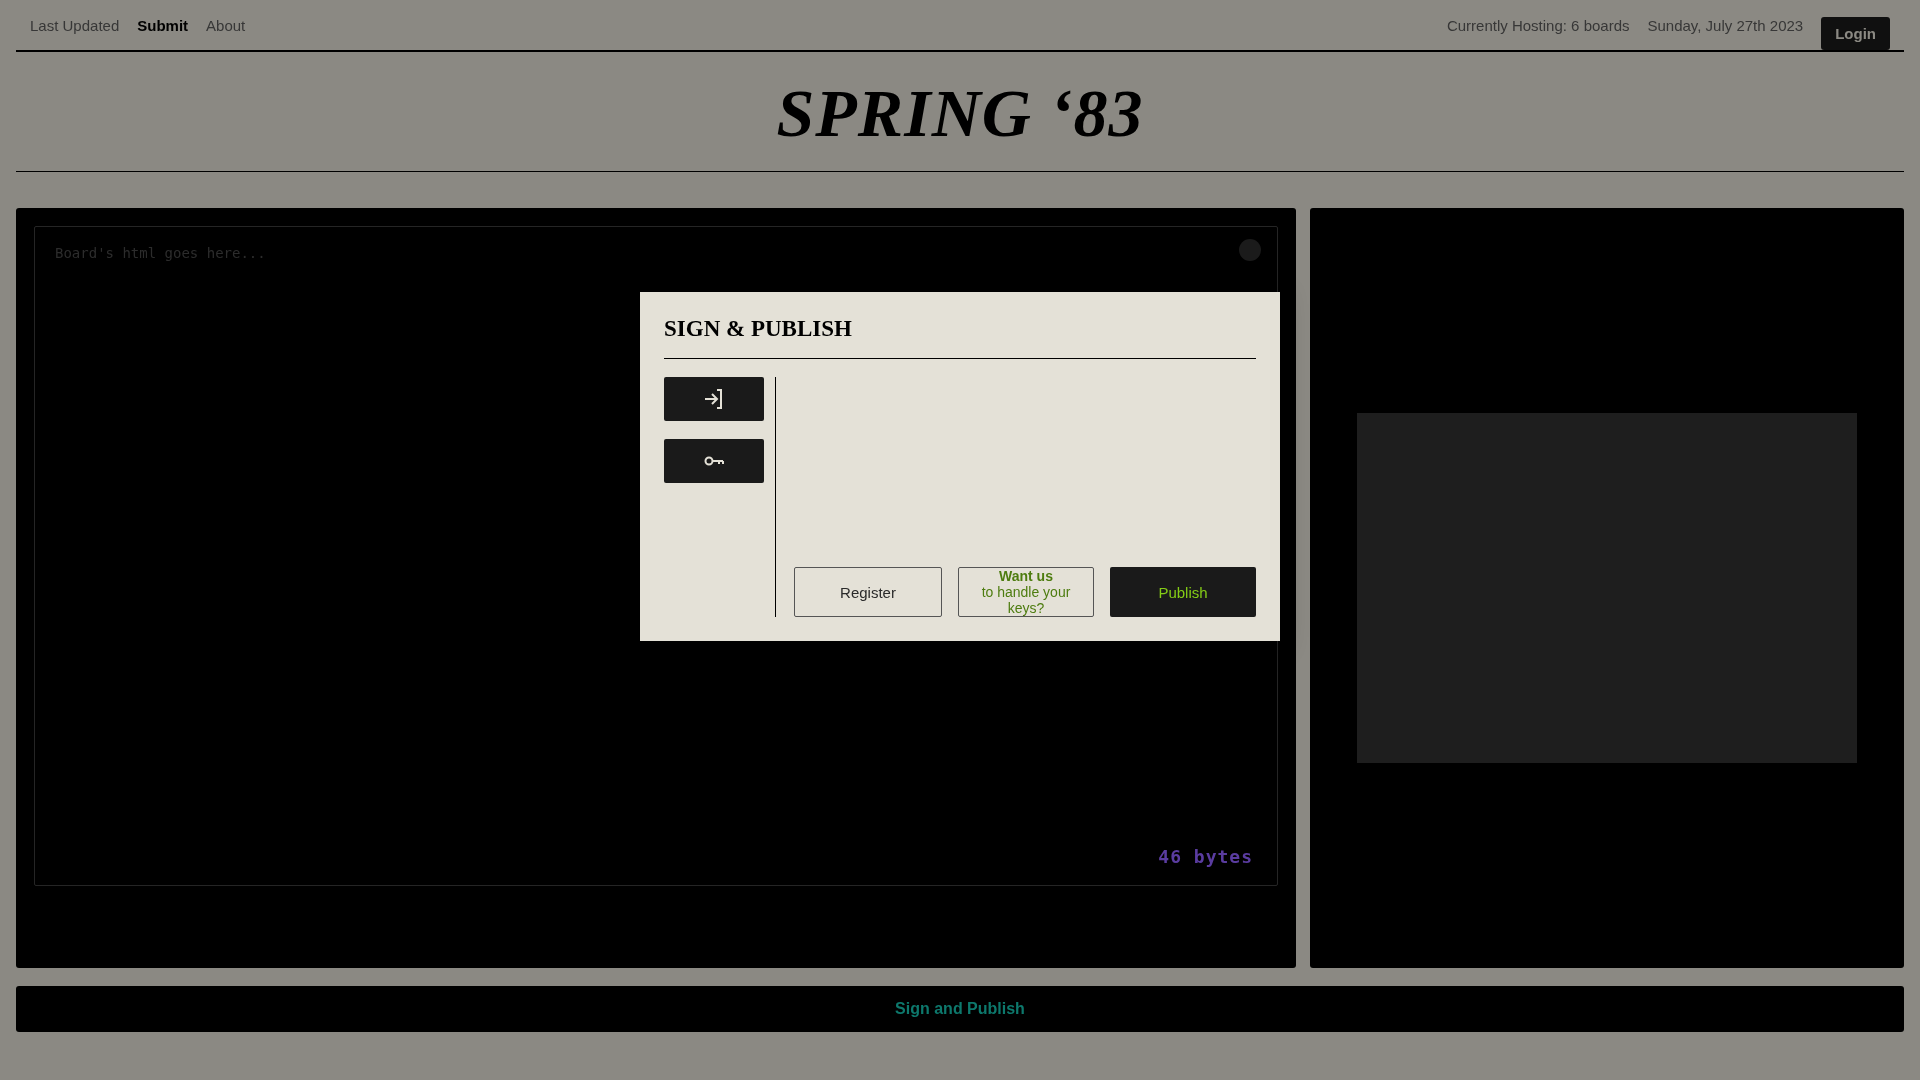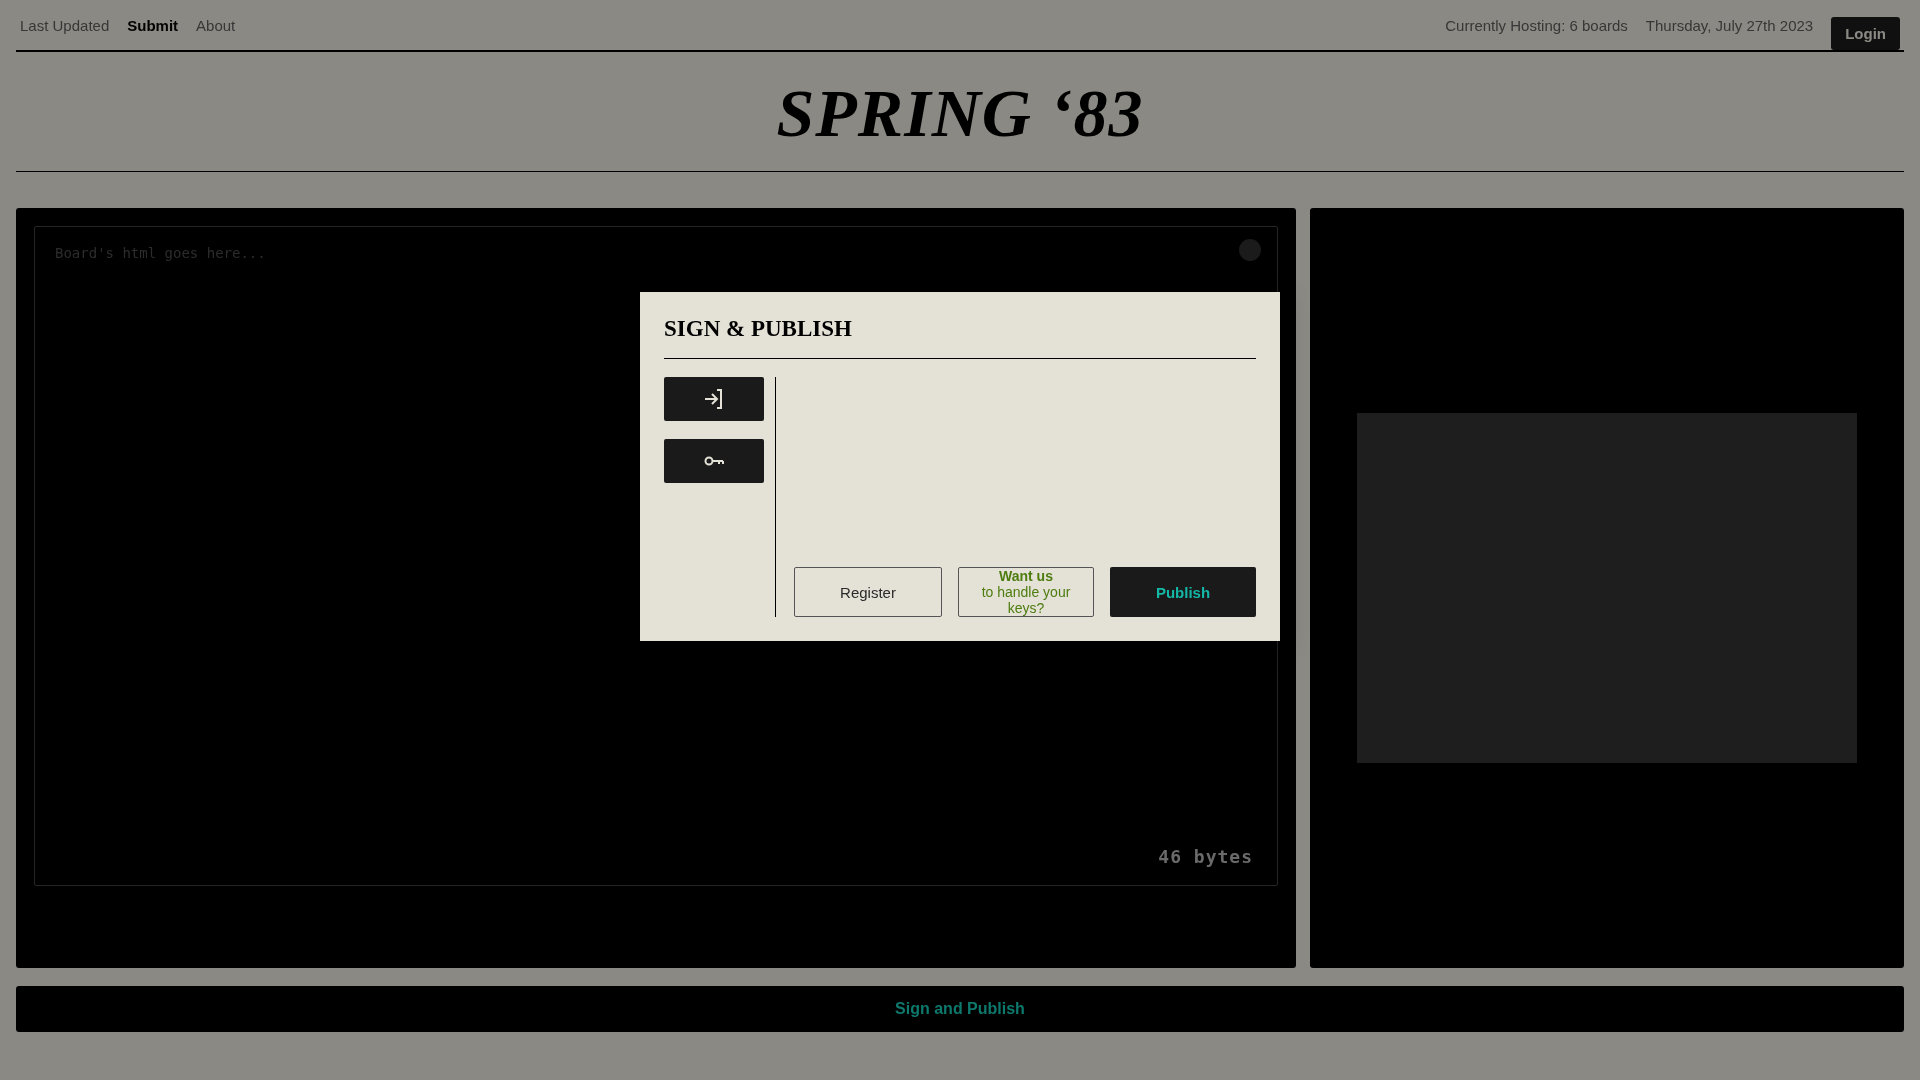--- a/index.html
+++ b/index.html
@@ -9,21 +9,21 @@
     font-family: Arial, Helvetica, sans-serif;
     position: relative;
     color: #000;
   }
 
   
   .topbar {
     display: flex;
     align-items: center;
     justify-content: space-between;
-    padding: 0 20px;
+    padding: 0 30px;
     height: 50px;
     font-size: 15px;
   }
   .topbar-left { display: flex; gap: 18px; }
   .topbar-right { display: flex; gap: 18px; align-items: center; }
   .nav-link { color: #555; cursor: pointer; }
   .nav-link.active { color: #000; font-weight: bold; }
   .status-text { color: #555; }
   .login-btn {
     background: #1a1a1a; color: #d6d3c9;
@@ -89,21 +89,21 @@
     position: relative;
   }
   .copy-icon {
     position: absolute; right: 16px; top: 12px;
     width: 22px; height: 22px; border-radius: 50%;
     background: #2a2a2a;
   }
   .byte-counter {
     position: absolute; right: 24px; bottom: 18px;
     font-family: monospace;
-    color: #a3a3a3; font-size: 18px; font-weight: bold;
+    color: #8b5cf6; font-size: 18px; font-weight: bold;
     letter-spacing: 1px;
   }
 
   .preview-box {
     width: 500px; height: 350px;
     background: #2f2f2f;
   }
 
   
   .footer-btn {
@@ -181,35 +181,35 @@
   }
   .act-btn.keys {
     flex: 0 0 136px;
     border:1px solid #555; background:transparent; color:#4d7c0f;
     font-size:14px; line-height:1.15;
   }
   .act-btn.keys span { display:block; }
   .act-btn.keys b { font-weight:bold; }
   .act-btn.publish {
     flex:1;
-    background:#1a1a1a; color:#14b8a6; font-weight:bold;
+    background:#1a1a1a; color:#84cc16; font-weight:normal;
   }
 </style>
 </head>
 <body>
 
 <div class="topbar">
   <div class="topbar-left">
     <span class="nav-link">Last Updated</span>
     <span class="nav-link active">Submit</span>
     <span class="nav-link">About</span>
   </div>
   <div class="topbar-right">
     <span class="status-text">Currently Hosting: 6 boards</span>
-    <span class="status-text">Thursday, July 27th 2023</span>
+    <span class="status-text">Sunday, July 27th 2023</span>
     <span class="login-btn">Login</span>
   </div>
 </div>
 <div class="rule"></div>
 
 <div class="site-title">SPRING ‘83</div>
 
 <div class="rule"></div>
 
 <div class="workspace">

